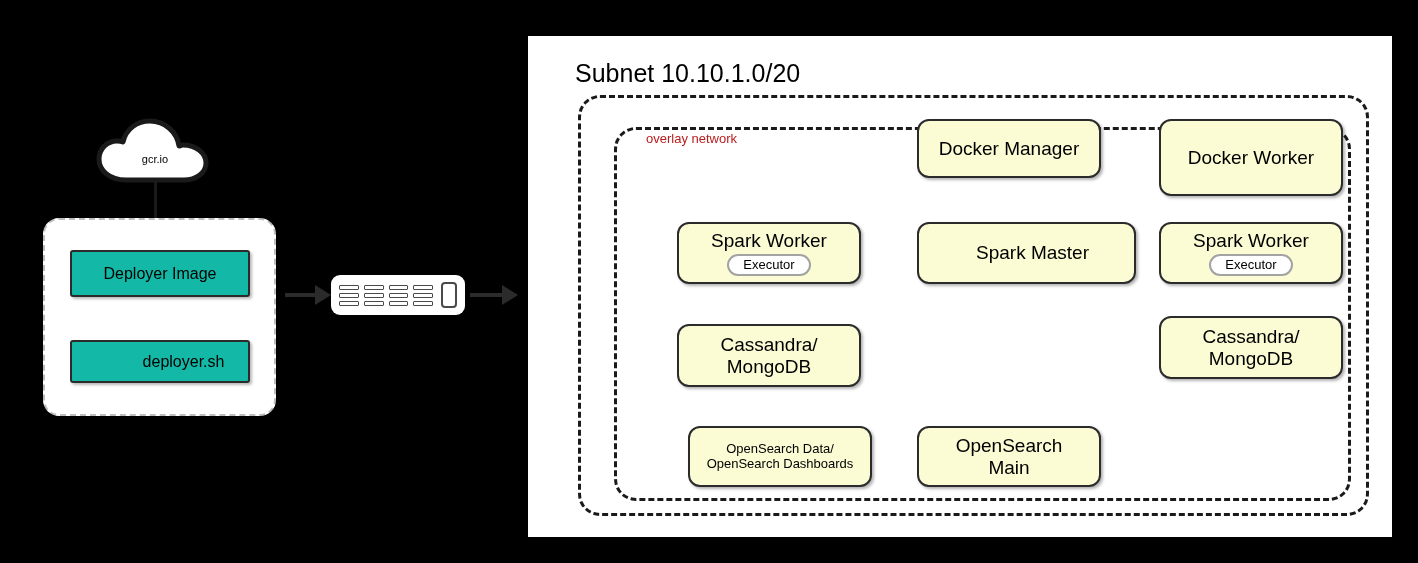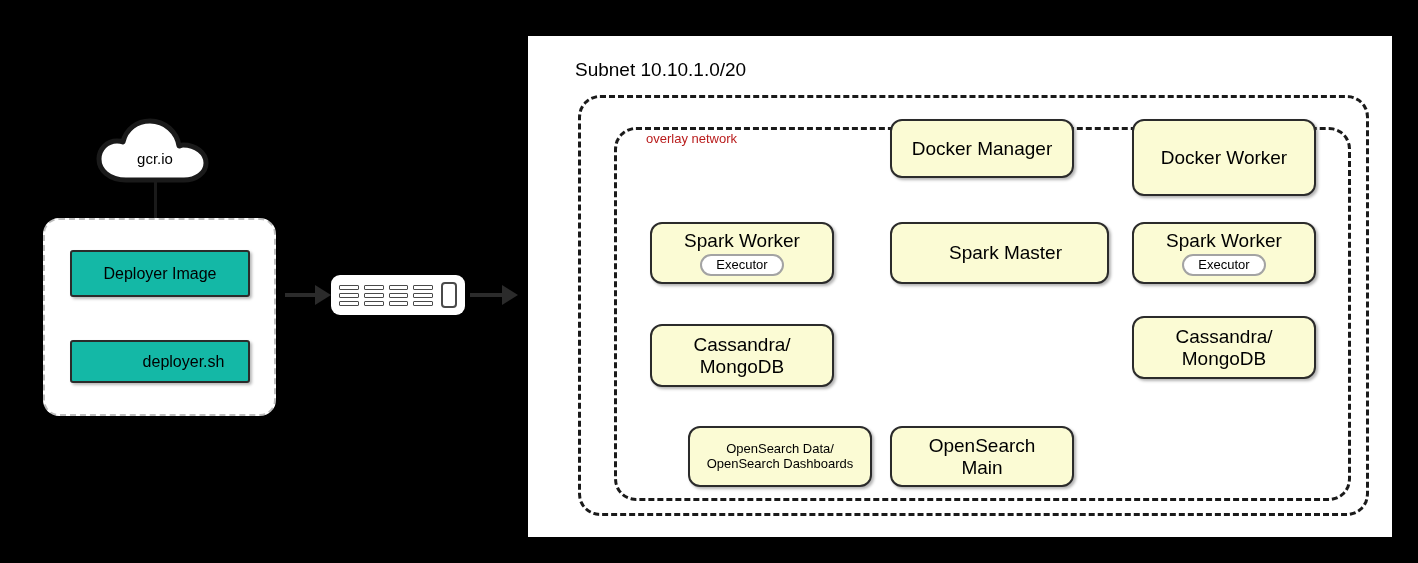--- a/index.html
+++ b/index.html
@@ -29,21 +29,21 @@
     position: absolute;
     left: 0;
     top: 0;
     width: 120px;
     height: 65px;
     display: flex;
     align-items: center;
     justify-content: center;
     padding-top: 16px;
     box-sizing: border-box;
-    font-size: 15px;
+    font-size: 11px;
     color: #000;
   }
   #cloud-stem {
     position: absolute;
     left: 154px;
     top: 178px;
     width: 3px;
     height: 72px;
     background: #1a1a1a;
   }
@@ -148,21 +148,21 @@
     left: 528px;
     top: 36px;
     width: 864px;
     height: 501px;
     background: #ffffff;
   }
   #subnet-title {
     position: absolute;
     left: 47px;
     top: 23px;
-    font-size: 19px;
+    font-size: 25px;
     color: #000;
     white-space: nowrap;
   }
 
   
   #subnet-box {
     position: absolute;
     left: 50px;
     top: 59px;
     width: 791px;
@@ -202,21 +202,21 @@
     border-radius: 12px;
     display: flex;
     flex-direction: column;
     align-items: center;
     justify-content: center;
     text-align: center;
     color: #000;
     box-shadow: 2px 2px 3px rgba(0,0,0,0.30);
     line-height: 1.15;
   }
-  .ybox.md   { font-size: 19px; }
+  .ybox.md   { font-size: 19px; margin-left: 27px; }
   .ybox.sm   { font-size: 13px; }
 
   .executor-pill {
     margin-top: 2px;
     background: #ffffff;
     border: 2px solid #a3a3a3;
     border-radius: 999px;
     padding: 1px 14px 2px 14px;
     font-size: 13px;
     line-height: 1.2;

